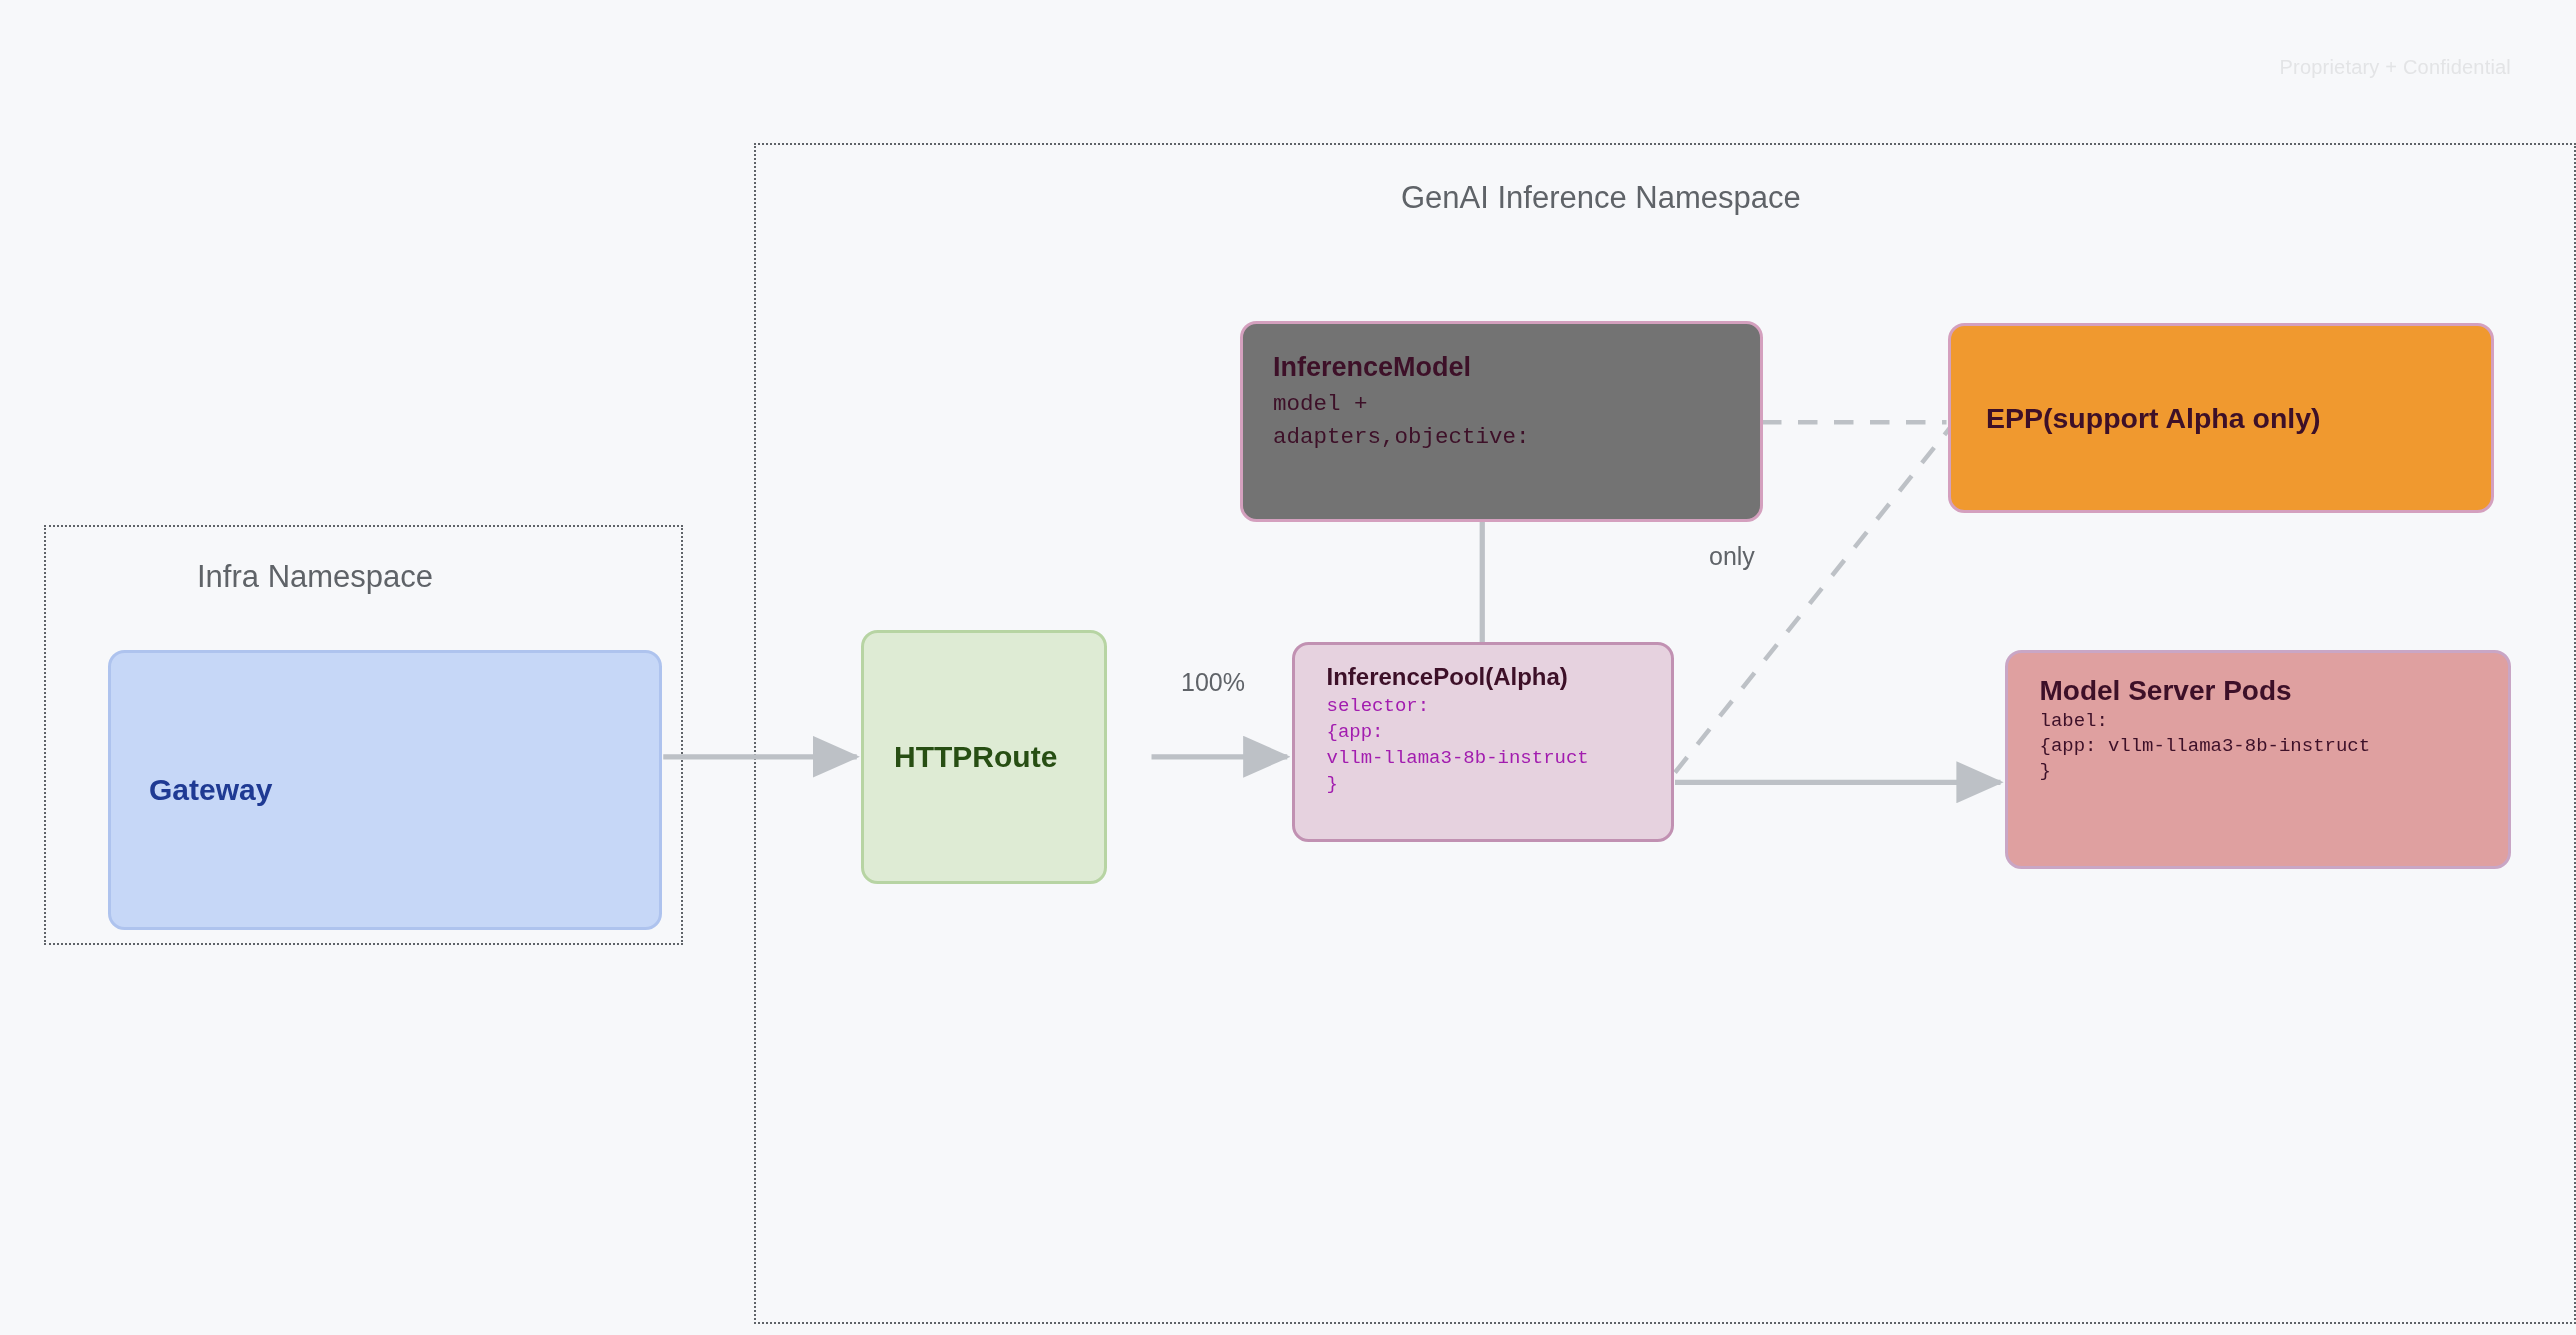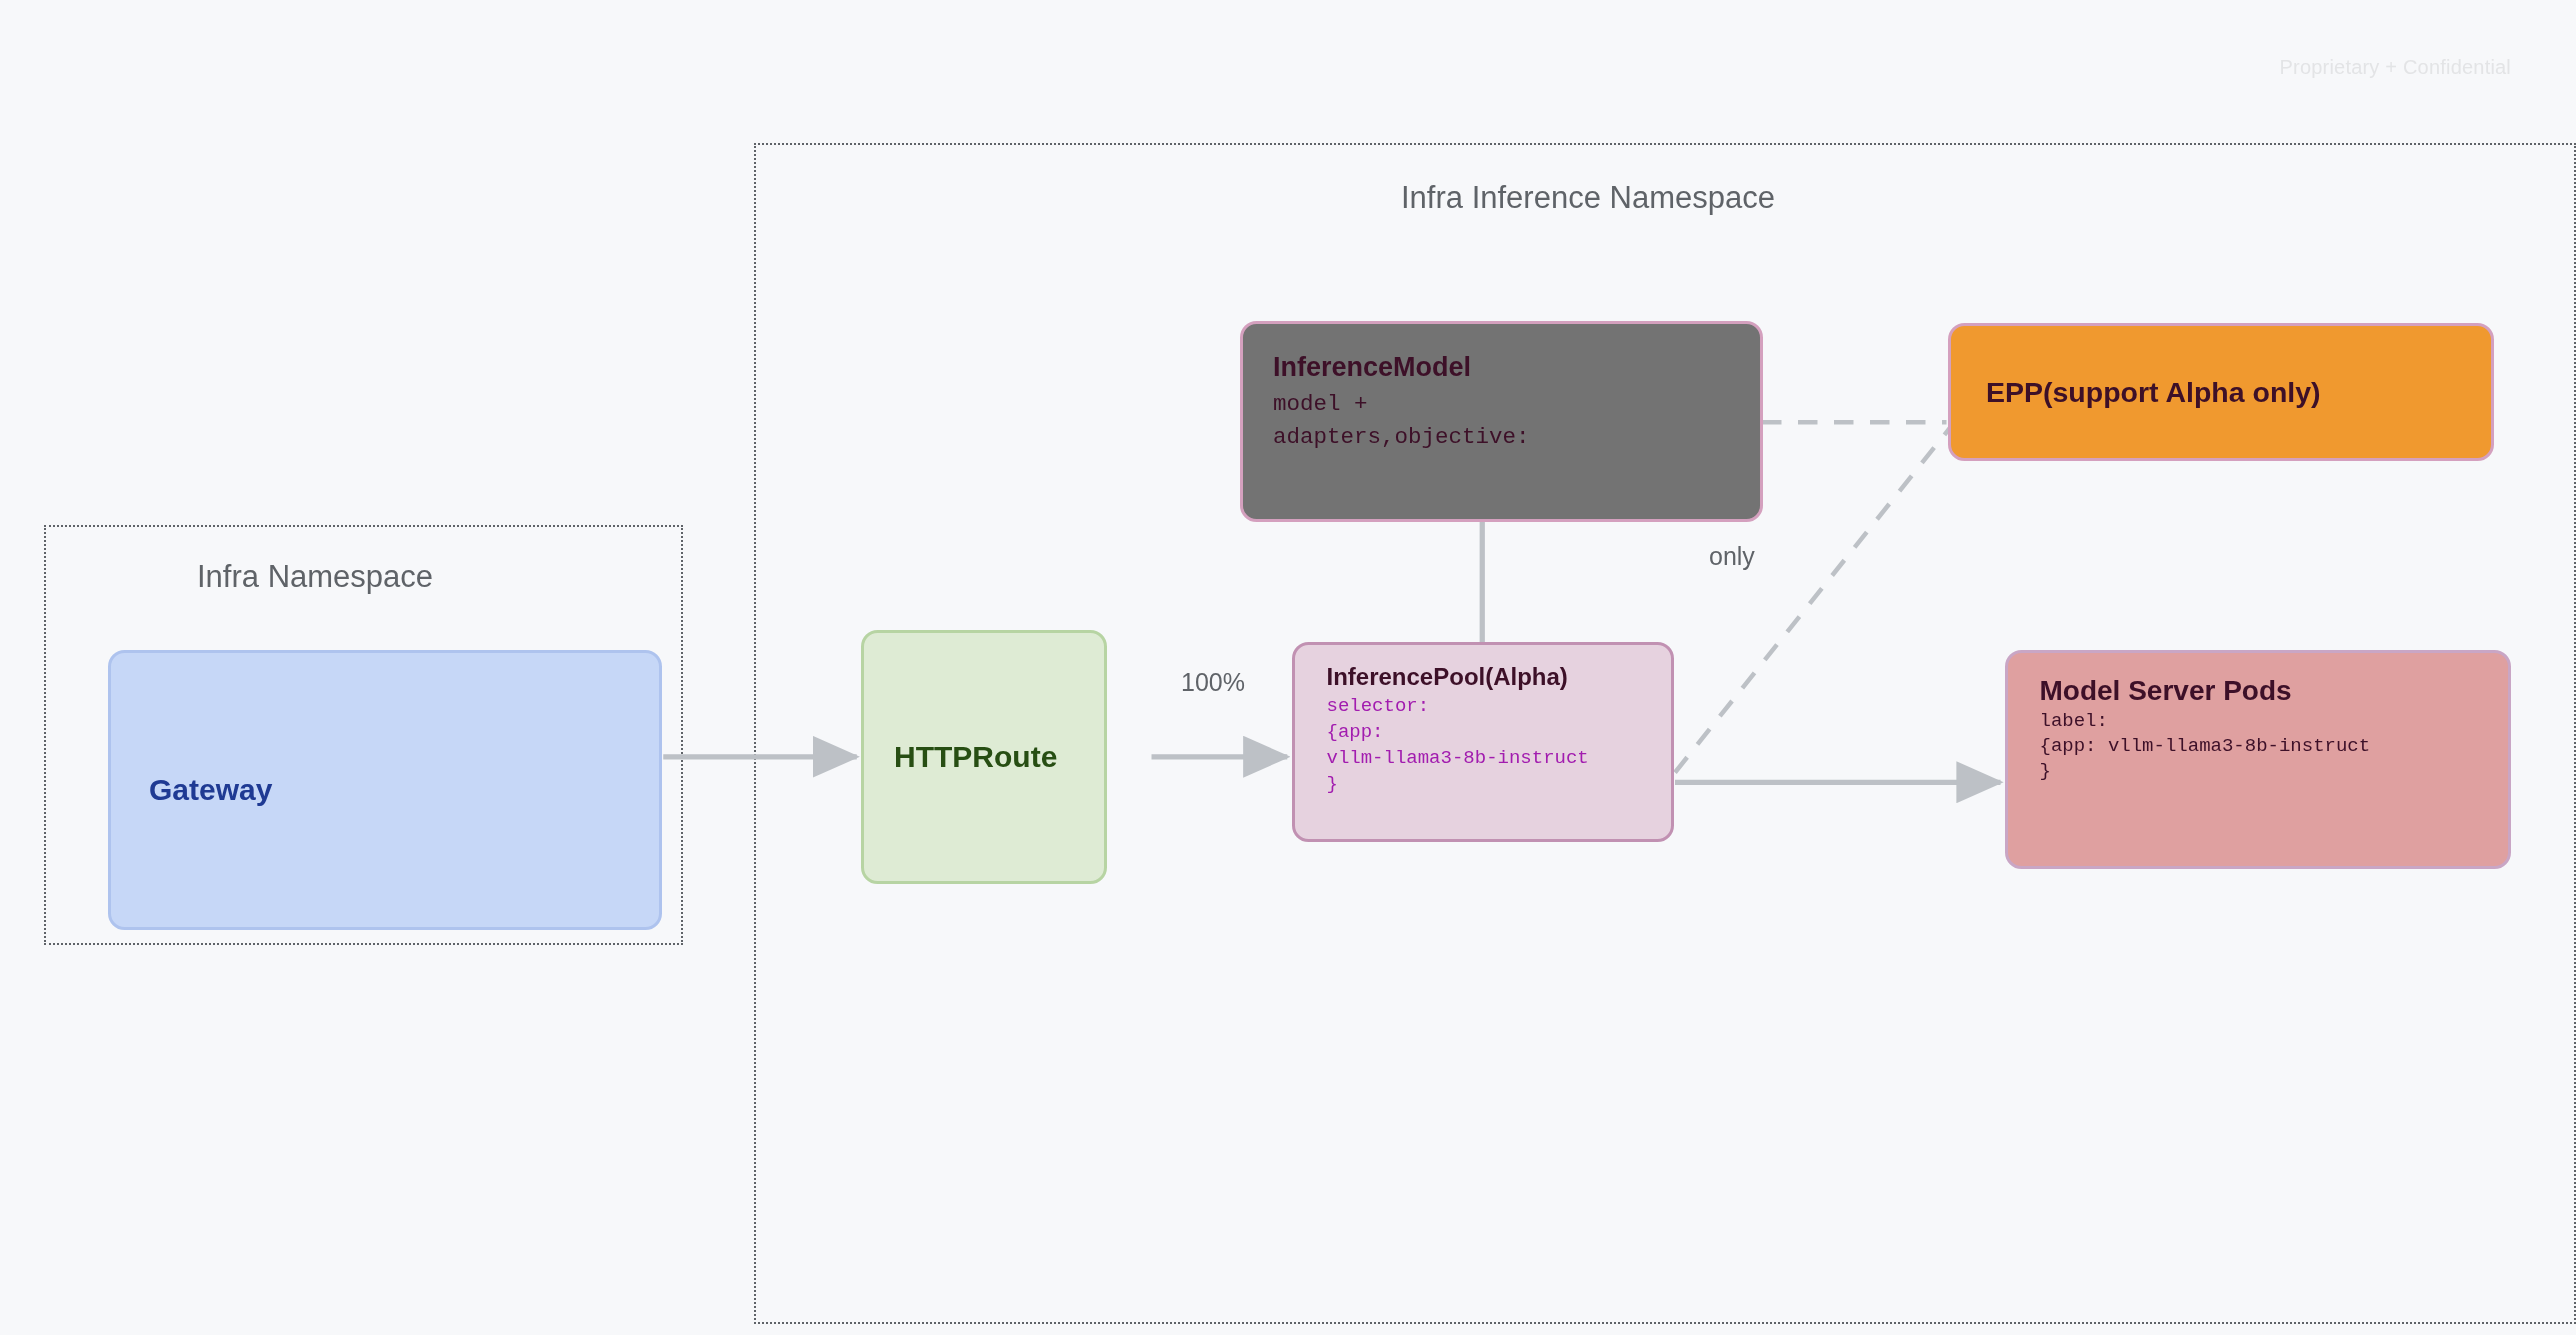--- a/index.html
+++ b/index.html
@@ -127,21 +127,21 @@
   }
   .node-inference-pool .mono {
     color: #a21caf;
     font-size: 19px;
     line-height: 1.22;
     margin-top: 3px;
   }
 
   
   .node-epp {
-    left: 1948px; top: 323px; width: 546px; height: 138px;
+    left: 1948px; top: 323px; width: 546px; height: 190px;
     background: #F0992F;
     border-color: #D4A0BE;
     display: flex;
     align-items: center;
   }
   .node-epp .title {
     color: #3D1028;
     font-size: 28.5px;
     margin-left: 35px;
   }
@@ -186,21 +186,21 @@
 <body>
 
 <div id="canvas">
 
   <div class="watermark">Proprietary + Confidential</div>
 
   <div class="ns ns-infra"></div>
   <div class="ns-title ns-title-infra">Infra Namespace</div>
 
   <div class="ns ns-genai"></div>
-  <div class="ns-title ns-title-genai">Infra Inference Namespace</div>
+  <div class="ns-title ns-title-genai">GenAI Inference Namespace</div>
 
   <svg class="edge-layer" width="2576" height="1335" viewBox="0 0 3434 1780">
     <defs>
       <marker id="arrowhead" markerWidth="9" markerHeight="8" refX="8.4" refY="4" orient="auto" markerUnits="strokeWidth">
         <path d="M0,0 L9,4 L0,8 Z" fill="#BDC1C6"></path>
       </marker>
     </defs>
 
     <line x1="884" y1="1009" x2="1142" y2="1009" stroke="#BDC1C6" stroke-width="7" marker-end="url(#arrowhead)"></line>
 

